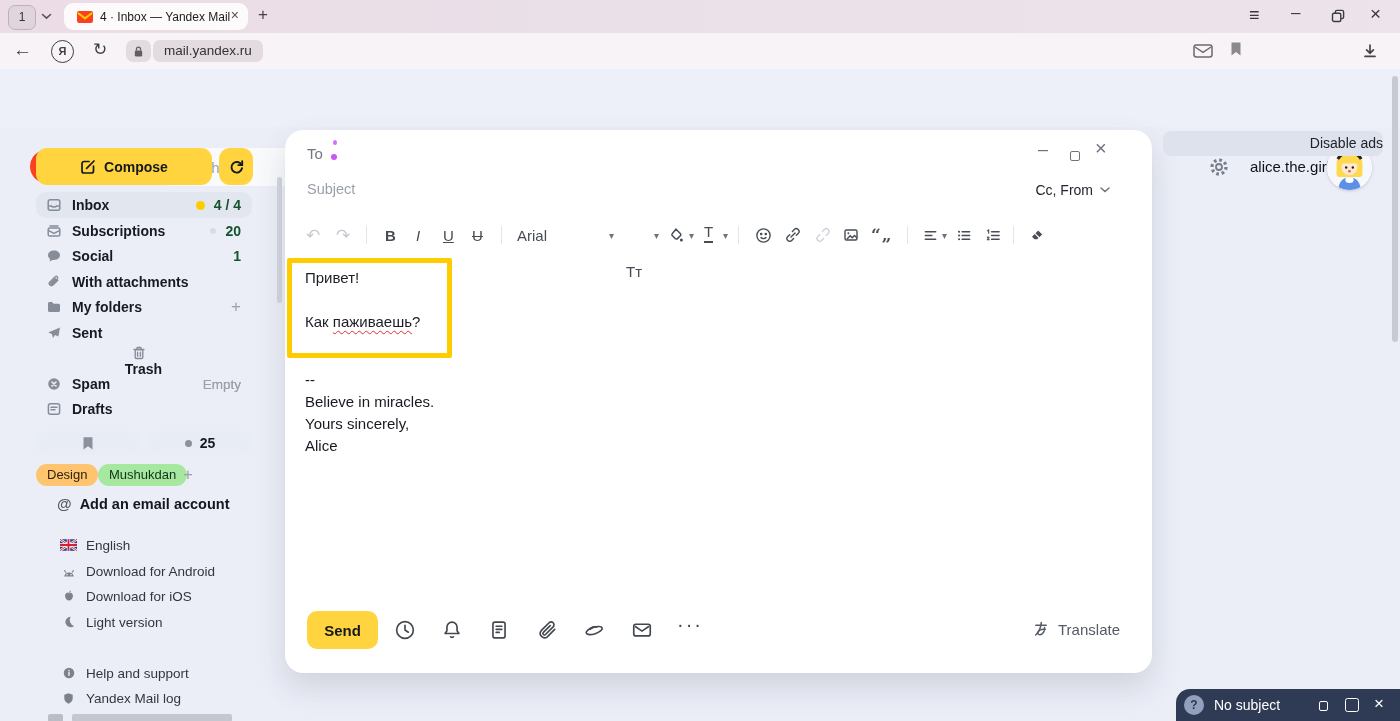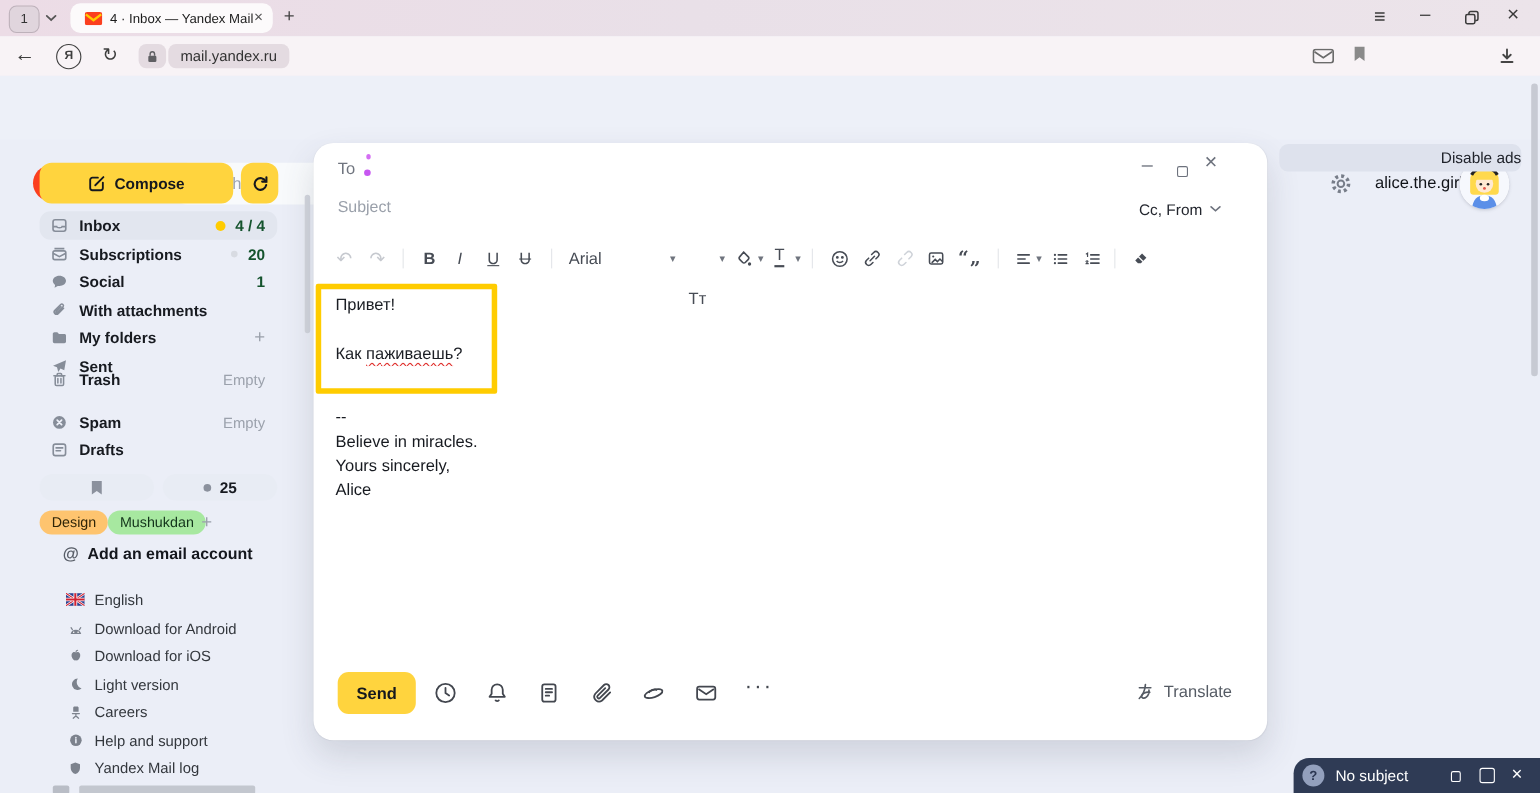--- a/index.html
+++ b/index.html
@@ -295,21 +295,21 @@
       </svg>
     <span class="flabel">My folders</span>
     <span class="fplus">+</span>
   </div>
   <div class="ab frow" style="top:320px;">
     <svg class="fico" width="16" height="16" viewBox="0 0 16 16">
         <path fill="currentColor" d="M14 2.5L2.2 7.4l3.6 1.5 1.2 4.2 2-3 3.4 1.5z"></path>
       </svg>
     <span class="flabel">Sent</span>
   </div>
-  <div class="ab frow" style="top:332px;">
+  <div class="ab frow" style="top:345px;flex-direction:column;">
     <svg class="fico" width="16" height="16" viewBox="0 0 16 16" fill="none" stroke="currentColor" stroke-width="1.4" stroke-linecap="round">
         <path d="M3 4.5h10"></path>
         <path d="M6 4.5V3.2c0-.4.3-.7.7-.7h2.6c.4 0 .7.3.7.7v1.3"></path>
         <rect x="4.2" y="4.5" width="7.6" height="9" rx="1.2"></rect>
         <path d="M6.6 7.2v4M9.4 7.2v4"></path>
       </svg>
     <span class="flabel">Trash</span>
     <span class="fempty">Empty</span>
   </div>
   <div class="ab frow" style="top:371px;">
@@ -379,29 +379,20 @@
       </span>
     <span class="ltext">Download for iOS</span>
   </div>
   <div class="ab linkrow" style="top:609px;">
     <span class="lico">
         <svg width="14" height="14" viewBox="0 0 16 16">
           <path fill="#7c828d" d="M10 2a6 6 0 1 0 3.9 10.5A7 7 0 0 1 10 2z"></path>
         </svg>
       </span>
     <span class="ltext">Light version</span>
-  </div>
-  <div class="ab linkrow" style="top:634px;">
-    <span class="lico">
-        <svg width="14" height="15" viewBox="0 0 16 16">
-          <path fill="#7c828d" d="M5.2 3.4c0-.8.6-1.4 1.4-1.4h2.8c.8 0 1.4.6 1.4 1.4v4.2H5.2z"></path>
-          <path d="M4.4 9.4h7.2M8 9.4v2.4M5.2 14.2l2.8-2.4 2.8 2.4" stroke="#7c828d" stroke-width="1.3" fill="none" stroke-linecap="round"></path>
-        </svg>
-      </span>
-    <span class="ltext">Careers</span>
   </div>
   <div class="ab linkrow" style="top:660px;">
     <span class="lico">
         <svg width="14" height="14" viewBox="0 0 16 16">
           <circle cx="8" cy="8" r="6" fill="#7c828d"></circle>
           <path d="M8 7.3v3.2M8 5.2v.3" stroke="#edf0f8" stroke-width="1.6" stroke-linecap="round"></path>
         </svg>
       </span>
     <span class="ltext">Help and support</span>
   </div>

